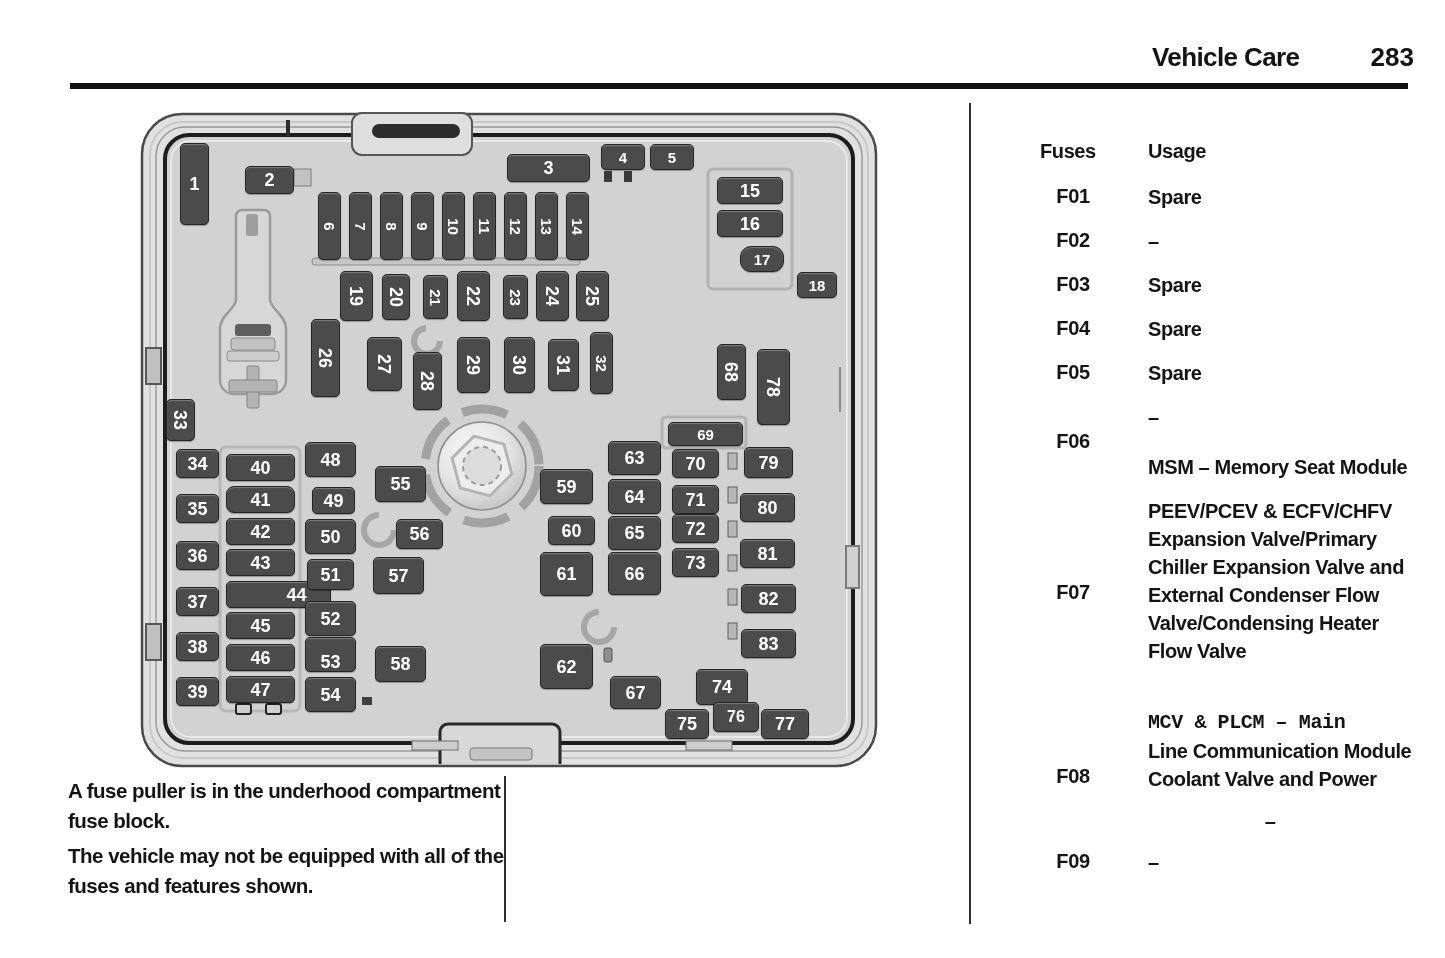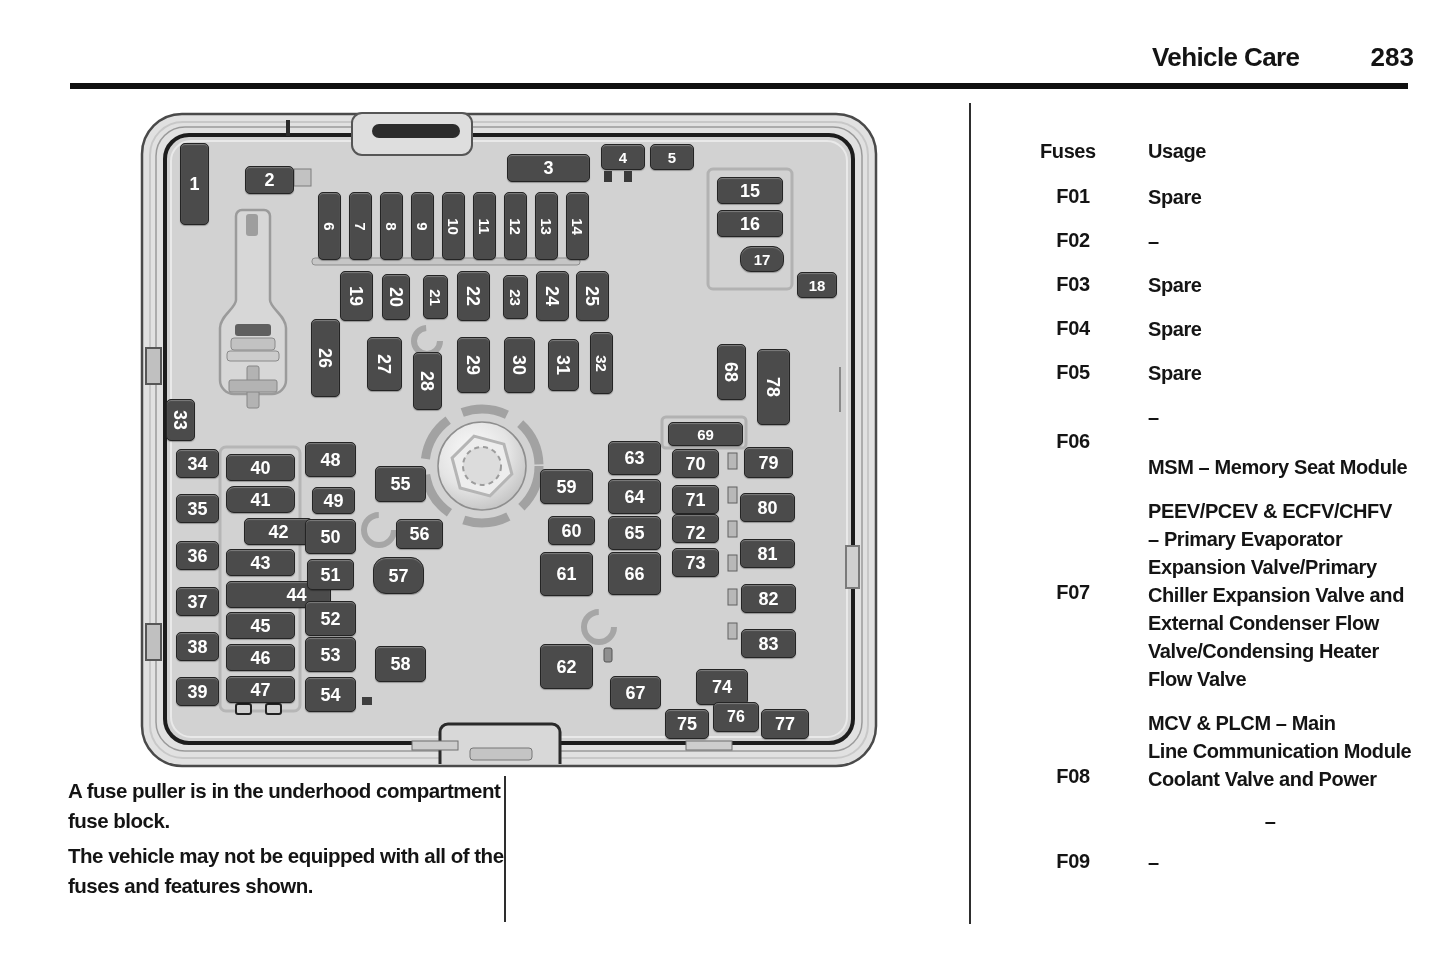--- a/index.html
+++ b/index.html
@@ -244,21 +244,21 @@
       </div>
       <div class="fuse" style="left: 36px; top: 565px; width: 41px; height: 27px; font-size: 18px;">
         <span>39</span>
       </div>
       <div class="fuse" style="left: 86px; top: 342px; width: 67px; height: 25px; font-size: 18px;">
         <span>40</span>
       </div>
       <div class="fuse" style="left: 86px; top: 374px; width: 67px; height: 25px; font-size: 18px; border-radius: 8px;">
         <span>41</span>
       </div>
-      <div class="fuse" style="left: 86px; top: 406px; width: 67px; height: 25px; font-size: 18px; margin-left: 18px;">
+      <div class="fuse" style="left: 86px; top: 406px; width: 67px; height: 25px; font-size: 18px;">
         <span>42</span>
       </div>
       <div class="fuse" style="left: 86px; top: 437px; width: 67px; height: 25px; font-size: 18px;">
         <span>43</span>
       </div>
       <div class="fuse" style="left: 86px; top: 469px; width: 67px; height: 25px; font-size: 18px; padding-left: 36px;">
         <span>44</span>
       </div>
       <div class="fuse" style="left: 86px; top: 500px; width: 67px; height: 25px; font-size: 18px;">
         <span>45</span>
@@ -277,33 +277,33 @@
       </div>
       <div class="fuse" style="left: 165px; top: 407px; width: 49px; height: 33px; font-size: 18px;">
         <span>50</span>
       </div>
       <div class="fuse" style="left: 167px; top: 447px; width: 45px; height: 29px; font-size: 18px;">
         <span>51</span>
       </div>
       <div class="fuse" style="left: 165px; top: 489px; width: 49px; height: 33px; font-size: 18px;">
         <span>52</span>
       </div>
-      <div class="fuse" style="left: 165px; top: 525px; width: 49px; height: 33px; font-size: 18px;">
+      <div class="fuse" style="left: 165px; top: 525px; width: 49px; height: 33px; font-size: 18px; align-items: flex-end;">
         <span>53</span>
       </div>
       <div class="fuse" style="left: 165px; top: 565px; width: 49px; height: 33px; font-size: 18px;">
         <span>54</span>
       </div>
       <div class="fuse" style="left: 235px; top: 354px; width: 49px; height: 34px; font-size: 18px;">
         <span>55</span>
       </div>
       <div class="fuse" style="left: 256px; top: 407px; width: 45px; height: 28px; font-size: 18px;">
         <span>56</span>
       </div>
-      <div class="fuse" style="left: 233px; top: 445px; width: 49px; height: 35px; font-size: 18px; border-radius: 13px;">
+      <div class="fuse" style="left: 233px; top: 445px; width: 49px; height: 35px; font-size: 18px;">
         <span>57</span>
       </div>
       <div class="fuse" style="left: 235px; top: 534px; width: 49px; height: 34px; font-size: 18px;">
         <span>58</span>
       </div>
       <div class="fuse" style="left: 400px; top: 357px; width: 51px; height: 33px; font-size: 18px;">
         <span>59</span>
       </div>
       <div class="fuse" style="left: 408px; top: 404px; width: 45px; height: 27px; font-size: 18px;">
         <span>60</span>
@@ -334,21 +334,21 @@
       </div>
       <div class="fuse" style="left: 528px; top: 310px; width: 73px; height: 22px; font-size: 15px;">
         <span>69</span>
       </div>
       <div class="fuse" style="left: 532px; top: 337px; width: 45px; height: 27px; font-size: 18px;">
         <span>70</span>
       </div>
       <div class="fuse" style="left: 532px; top: 373px; width: 45px; height: 27px; font-size: 18px;">
         <span>71</span>
       </div>
-      <div class="fuse" style="left: 532px; top: 402px; width: 45px; height: 27px; font-size: 18px; align-items: flex-end;">
+      <div class="fuse" style="left: 532px; top: 402px; width: 45px; height: 27px; font-size: 18px;">
         <span>72</span>
       </div>
       <div class="fuse" style="left: 532px; top: 436px; width: 45px; height: 27px; font-size: 18px;">
         <span>73</span>
       </div>
       <div class="fuse" style="left: 556px; top: 557px; width: 50px; height: 34px; font-size: 18px;">
         <span>74</span>
       </div>
       <div class="fuse" style="left: 525px; top: 597px; width: 42px; height: 28px; font-size: 18px;">
         <span>75</span>
@@ -425,32 +425,31 @@
         <div class="t-lines">
           <div style="height: 25px; line-height: 25px;">–</div>
           <div style="height: 25px; line-height: 25px;"></div>
           <div style="height: 25px; line-height: 25px;">MSM – Memory Seat Module</div>
         </div>
       </div>
       <div class="t-row" style="top: 357px;">
         <div class="t-fuse" style="top: 84px;">F07</div>
         <div class="t-lines">
           <div style="height: 28px; line-height: 28px;">PEEV/PCEV &amp; ECFV/CHFV</div>
-          <div style="height: 28px; line-height: 28px;">– Primary Evaporator</div>
           <div style="height: 28px; line-height: 28px;">Expansion Valve/Primary</div>
           <div style="height: 28px; line-height: 28px;">Chiller Expansion Valve and</div>
           <div style="height: 28px; line-height: 28px;">External Condenser Flow</div>
           <div style="height: 28px; line-height: 28px;">Valve/Condensing Heater</div>
           <div style="height: 28px; line-height: 28px;">Flow Valve</div>
         </div>
       </div>
       <div class="t-row" style="top: 569px;">
         <div class="t-fuse" style="top: 56px;">F08</div>
         <div class="t-lines">
-          <div style="height: 28px; line-height: 28px;">MCV &amp; PLCM – Main</div>
+          <div style="height: 28px; line-height: 28px; font-family: Liberation Mono, monospace;">MCV &amp; PLCM – Main</div>
           <div style="height: 28px; line-height: 28px;">Line Communication Module</div>
           <div style="height: 28px; line-height: 28px;">Coolant Valve and Power</div>
         </div>
       </div>
       <div class="t-row" style="top: 669px;">
         <div class="t-center">
           <div style="height: 24px; line-height: 24px;">–</div>
         </div>
       </div>
       <div class="t-row" style="top: 710px;">

